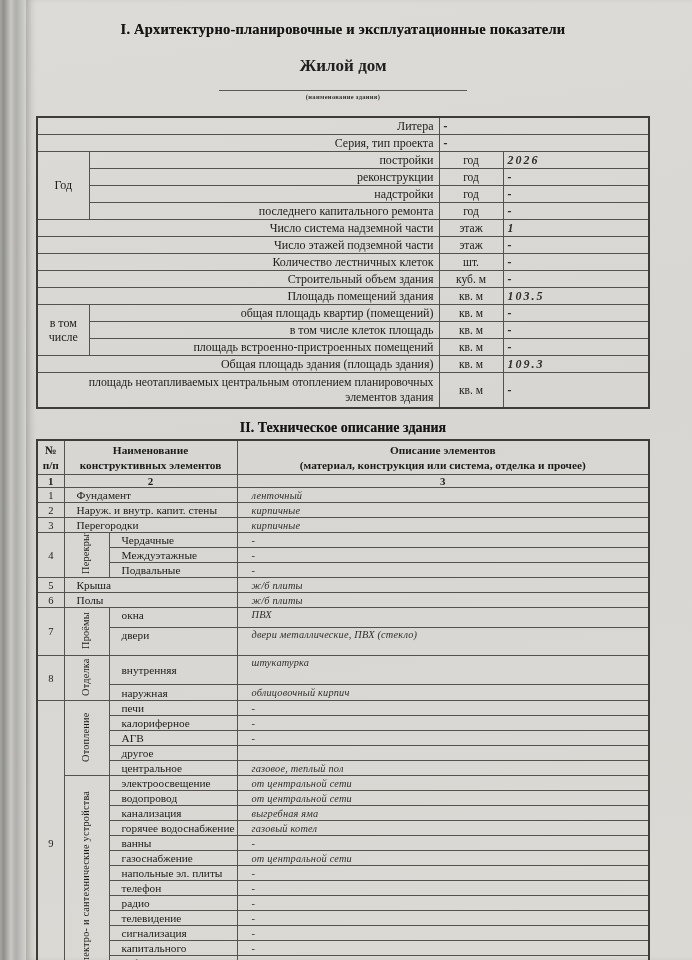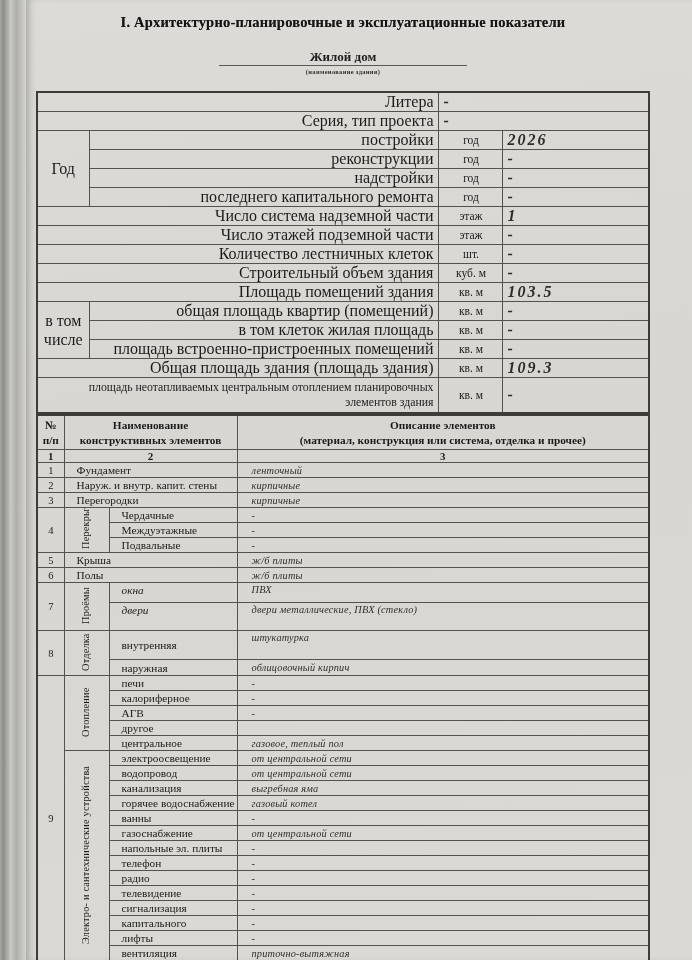--- a/index.html
+++ b/index.html
@@ -14,33 +14,33 @@
     background:linear-gradient(90deg,#a6a6a2 0%,#8e8e8a 14%,#c9c8c4 42%,#aeaeaa 62%,#d4d3cf 100%);
   }
   .paper{
     position:absolute;left:26px;top:0;right:0;bottom:0;
     background:linear-gradient(172deg,#dcdbd7 0%,#d7d6d2 45%,#dad9d4 100%);
     box-shadow:inset 7px 0 9px -5px rgba(0,0,0,.28);
   }
   .content{position:absolute;left:10px;right:42px;top:10px;}
   .title1{
     text-align:center;font-weight:bold;font-size:14.5px;letter-spacing:.2px;
-    color:#141412;margin:4px 0 18px 0;
+    color:#141412;margin:11px 0 18px 0;
     text-shadow:0 0 .5px rgba(30,30,28,.55);
   }
   .subtitle-wrap{width:248px;margin:0 auto;}
   .subtitle{
-    text-align:center;font-weight:bold;font-size:13px;color:#20201e;
-    border-bottom:1px solid #5a5953;padding-bottom:0;
+    text-align:center;font-weight:bold;font-size:17px;color:#20201e;
+    border-bottom:1px solid #5a5953;padding-bottom:14px;
   }
   .subcap{text-align:center;font-size:6.5px;font-weight:bold;color:#33332f;margin-top:2px;letter-spacing:.3px;}
   table{border-collapse:collapse;width:100%;table-layout:fixed;}
   td,th{border:1px solid #53524c;overflow:hidden;}
   .t1{margin-top:16px;border:2px solid #3d3c37;}
-  .t1 td{height:16px;font-size:16px;padding:0 4px;}
+  .t1 td{height:16px;font-size:12px;padding:0 4px;}
   .t1 .lbl{text-align:right;padding-right:5px;white-space:nowrap;}
   .t1 .lblwrap{text-align:right;padding-right:5px;white-space:normal;line-height:1.25;font-size:11.8px;}
   .t1 .grp{text-align:center;white-space:pre-line;line-height:1.2;}
   .t1 .unit{text-align:center;font-size:11.5px;padding:0 2px;}
   .val{
     font-style:italic;font-weight:bold;font-size:10px;letter-spacing:2px;
     color:#2f2e2a;padding-left:9px;text-align:left;
   }
   .title2{
     text-align:center;font-weight:bold;font-size:14px;color:#141412;
@@ -54,21 +54,21 @@
   .t2 .item{padding-left:12px;white-space:nowrap;}
   .t2 .desc{font-style:italic;font-size:10.3px;color:#302f2b;padding-left:14px;letter-spacing:.2px;}
   .t2 .vert{text-align:center;vertical-align:middle;padding:0;}
   .vtext{
     writing-mode:vertical-rl;transform:rotate(180deg);
     display:inline-block;font-size:10.3px;line-height:1.0;letter-spacing:.2px;
     white-space:normal;
   }
   .vh40{height:40px;} .vh42{height:42px;} .vh62{height:62px;} .vh196{height:196px;}
   .h20{height:20px !important;} .h26{height:26px !important;} .h28{height:28px !important;} .h34{height:34px !important;}
-  .vt{vertical-align:top;padding-top:1px !important;font-style:italic;}
+  .vt{vertical-align:top;padding-top:1px !important;}
 </style>
 </head>
 <body>
 
 <div class="edge"></div>
 <div class="paper">
   <div class="content">
 
     <div class="title1">I. Архитектурно-планировочные и эксплуатационные показатели</div>
 
@@ -140,21 +140,21 @@
             <td class="val">103.5</td>
           </tr>
       <tr>
             <td class="grp" rowspan="3">в том
 числе</td>
             <td class="lbl">общая площадь квартир (помещений)</td>
             <td class="unit">кв. м</td>
             <td class="val">-</td>
           </tr>
       <tr>
-            <td class="lbl">в том клеток жилая площадь</td>
+            <td class="lbl">в том числе клеток площадь</td>
             <td class="unit">кв. м</td>
             <td class="val">-</td>
           </tr>
       <tr>
             <td class="lbl">площадь встроенно-пристроенных помещений</td>
             <td class="unit">кв. м</td>
             <td class="val">-</td>
           </tr>
       <tr>
             <td class="lbl" colspan="2">Общая площадь здания (площадь здания)</td>
@@ -162,20 +162,21 @@
             <td class="val">109.3</td>
           </tr>
       <tr class="h34">
             <td class="lblwrap h34" colspan="2">площадь неотапливаемых центральным отоплением планировочных элементов здания</td>
             <td class="unit">кв. м</td>
             <td class="val">-</td>
           </tr>
     </tbody>
       </table>
 
+    <div class="title2">II. Техническое описание здания</div>
 
     <table class="t2">
       <colgroup>
           <col style="width:27px">
           <col style="width:45px">
           <col style="width:128px">
           <col>
         </colgroup>
       <tbody>
           <tr>

